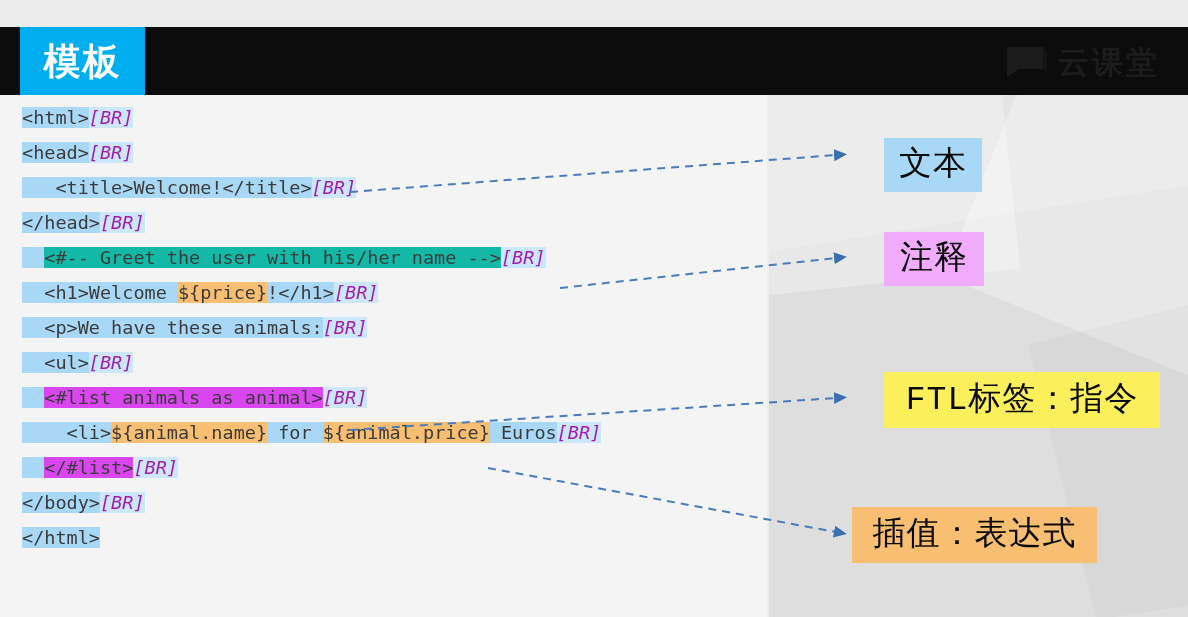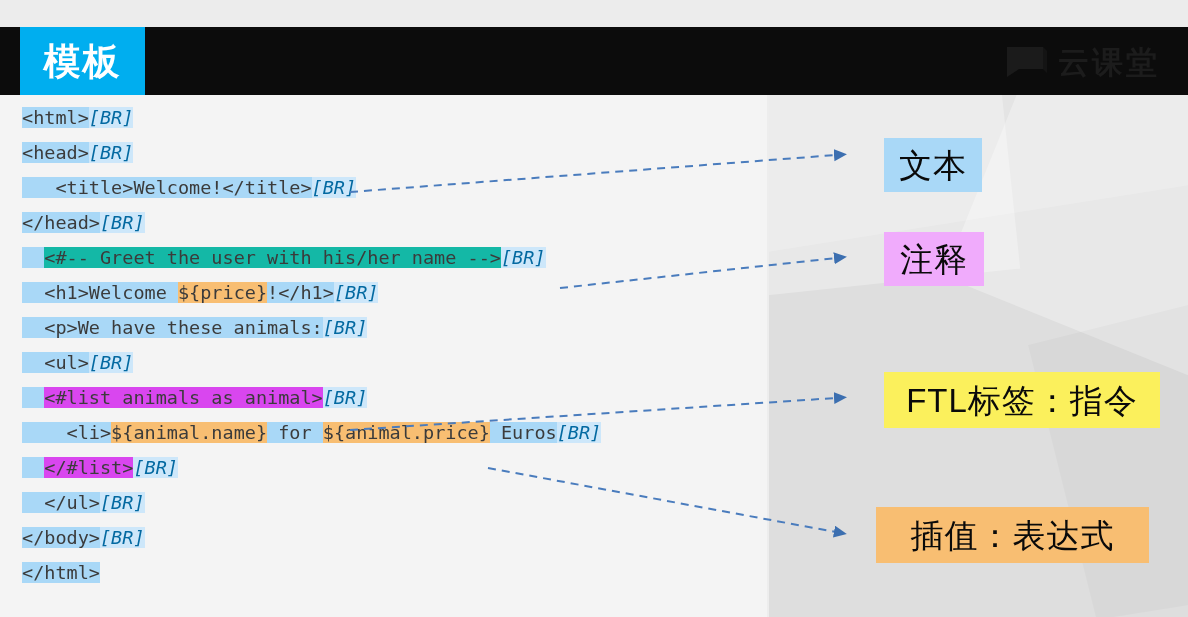--- a/index.html
+++ b/index.html
@@ -29,30 +29,30 @@
   .logo-text{color:#1c1c1c;font-size:31px;font-weight:bold;letter-spacing:3px;line-height:1;}
 
   
   .code{position:absolute;left:0;top:100px;width:768px;}
   .line{height:35px;line-height:35px;white-space:pre;font-family:"DejaVu Sans Mono","Liberation Mono",monospace;
         font-size:18.5px;color:#3b3b3b;padding-left:22px;}
   .hl-text{background:#a9d8f7;}
   .hl-comment{background:#14b8a6;}
   .hl-tag{background:#d946ef;text-align:right;}
   .hl-interp{background:#f8be72;}
-  .br{color:#0369a1;font-style:italic;background:#cde7fa;}
+  .br{color:#a21caf;font-style:italic;background:#cde7fa;}
 
   
   .label{position:absolute;display:flex;align-items:center;justify-content:center;
          color:#0a0a0a;font-size:33px;line-height:1;letter-spacing:1px;
-         font-family:Liberation Sans, sans-serif;}
+         font-family:Liberation Mono, monospace;}
   .lbl-text{left:884px;top:138px;width:98px;height:54px;background:#a9d8f7;}
   .lbl-comment{left:884px;top:232px;width:100px;height:54px;background:#f0abfc;}
   .lbl-directive{left:884px;top:372px;width:276px;height:56px;background:#fbf05c;}
-  .lbl-interp{left:876px;top:507px;width:273px;height:56px;background:#f8be72;}
+  .lbl-interp{left:852px;top:507px;width:245px;height:56px;background:#f8be72;}
 
   
   .arrows{position:absolute;left:0;top:0;width:1188px;height:617px;pointer-events:none;}
 </style>
 </head>
 <body>
 
 <div id="stage">
 
   <div class="bg-top"></div>
@@ -82,21 +82,20 @@
       <div class="line"><span class="hl-text">&lt;head&gt;</span><span class="br">[BR]</span></div>
       <div class="line"><span class="hl-text">   &lt;title&gt;Welcome!&lt;/title&gt;</span><span class="br">[BR]</span></div>
       <div class="line"><span class="hl-text">&lt;/head&gt;</span><span class="br">[BR]</span></div>
       <div class="line"><span class="hl-text">  </span><span class="hl-comment">&lt;#-- Greet the user with his/her name --&gt;</span><span class="br">[BR]</span></div>
       <div class="line"><span class="hl-text">  &lt;h1&gt;Welcome </span><span class="hl-interp">${price}</span><span class="hl-text">!&lt;/h1&gt;</span><span class="br">[BR]</span></div>
       <div class="line"><span class="hl-text">  &lt;p&gt;We have these animals:</span><span class="br">[BR]</span></div>
       <div class="line"><span class="hl-text">  &lt;ul&gt;</span><span class="br">[BR]</span></div>
       <div class="line"><span class="hl-text">  </span><span class="hl-tag">&lt;#list animals as animal&gt;</span><span class="br">[BR]</span></div>
       <div class="line"><span class="hl-text">    &lt;li&gt;</span><span class="hl-interp">${animal.name}</span><span class="hl-text"> for </span><span class="hl-interp">${animal.price}</span><span class="hl-text"> Euros</span><span class="br">[BR]</span></div>
       <div class="line"><span class="hl-text">  </span><span class="hl-tag">&lt;/#list&gt;</span><span class="br">[BR]</span></div>
-      <div class="line"><span class="hl-text">  &lt;/ul&gt;</span><span class="br">[BR]</span></div>
       <div class="line"><span class="hl-text">&lt;/body&gt;</span><span class="br">[BR]</span></div>
       <div class="line"><span class="hl-text">&lt;/html&gt;</span></div>
     </div>
 
   <div class="label lbl-text">
     <span>文本</span>
   </div>
   <div class="label lbl-comment">
     <span>注释</span>
   </div>

